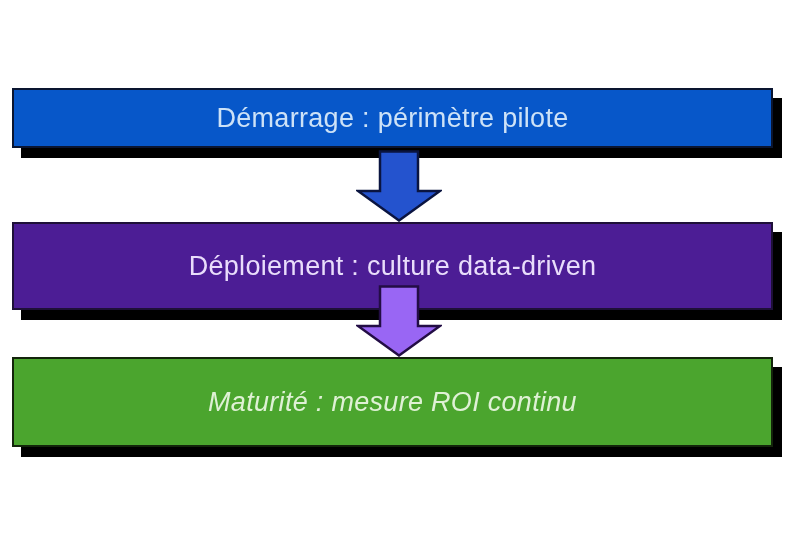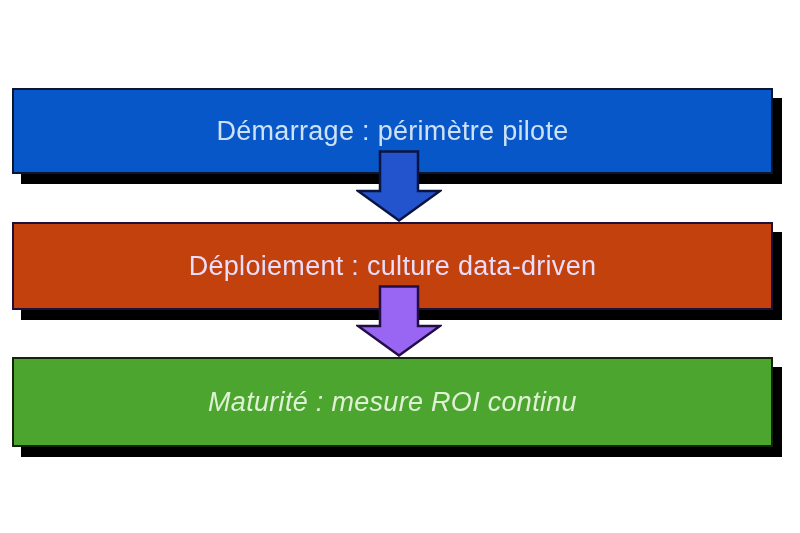--- a/index.html
+++ b/index.html
@@ -17,21 +17,21 @@
     box-sizing:border-box;
     border:2px solid #000;
     display:flex;
     align-items:center;
     justify-content:center;
     box-shadow:9px 10px 0 var(--shadow-color,#000);
     font-size:27px;
     letter-spacing:.3px;
     z-index:1;
   }
-  .bar-1{top:88px;height:86px;justify-content:center;}
+  .bar-1{top:88px;height:60px;justify-content:center;}
   .bar-2{top:222px;height:88px;}
   .bar-3{top:357px;height:90px;}
   .bar-label{white-space:nowrap;}
   .arrow{
     position:absolute;
     left:356px;
     width:86px;
     height:72px;
     z-index:2;
     display:block;
@@ -41,21 +41,21 @@
 </style>
 </head>
 <body>
 
 <div class="stage" style="background-color: rgb(255, 255, 255);">
 
   <div class="bar bar-1" style="background-color: rgb(7, 87, 201); border-color: rgb(10, 21, 48); color: rgb(205, 226, 247); --shadow-color: #000000;">
     <span class="bar-label">Démarrage : périmètre pilote</span>
   </div>
 
-  <div class="bar bar-2" style="background-color: #c2410c; border-color: rgb(30, 16, 56); color: rgb(233, 221, 251); --shadow-color: #000000;">
+  <div class="bar bar-2" style="background-color: #4c1d95; border-color: rgb(30, 16, 56); color: rgb(233, 221, 251); --shadow-color: #000000;">
     <span class="bar-label">Déploiement : culture data-driven</span>
   </div>
 
   <div class="bar bar-3" style="background-color: rgb(75, 165, 46); border-color: rgb(19, 36, 11); color: rgb(223, 241, 213); font-style: italic; --shadow-color: #000000;">
     <span class="bar-label">Maturité : mesure ROI continu</span>
   </div>
 
   <svg class="arrow arrow-1" viewBox="0 0 86 72" preserveAspectRatio="none" aria-hidden="true">
     <polygon points="24,1.5 62,1.5 62,41 84,41 43,70.5 2,41 24,41" stroke-width="2.5" stroke-linejoin="miter" style="fill: rgb(36, 83, 206); stroke: rgb(10, 20, 64);"></polygon>
   </svg>

